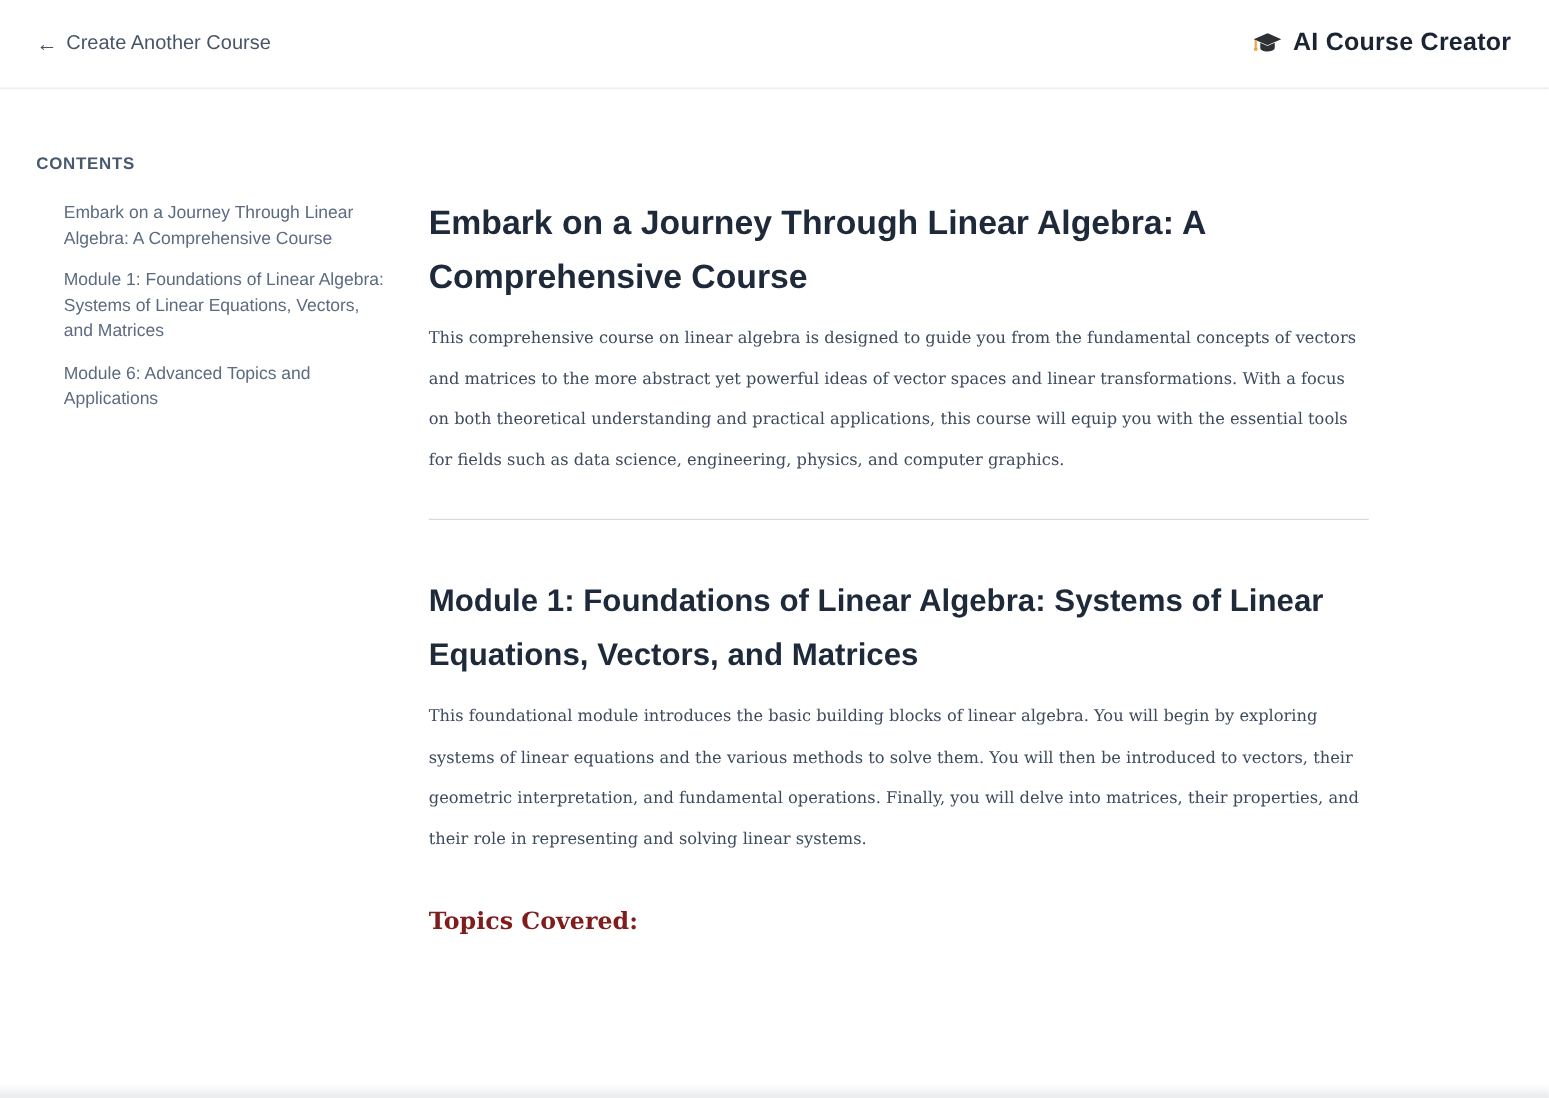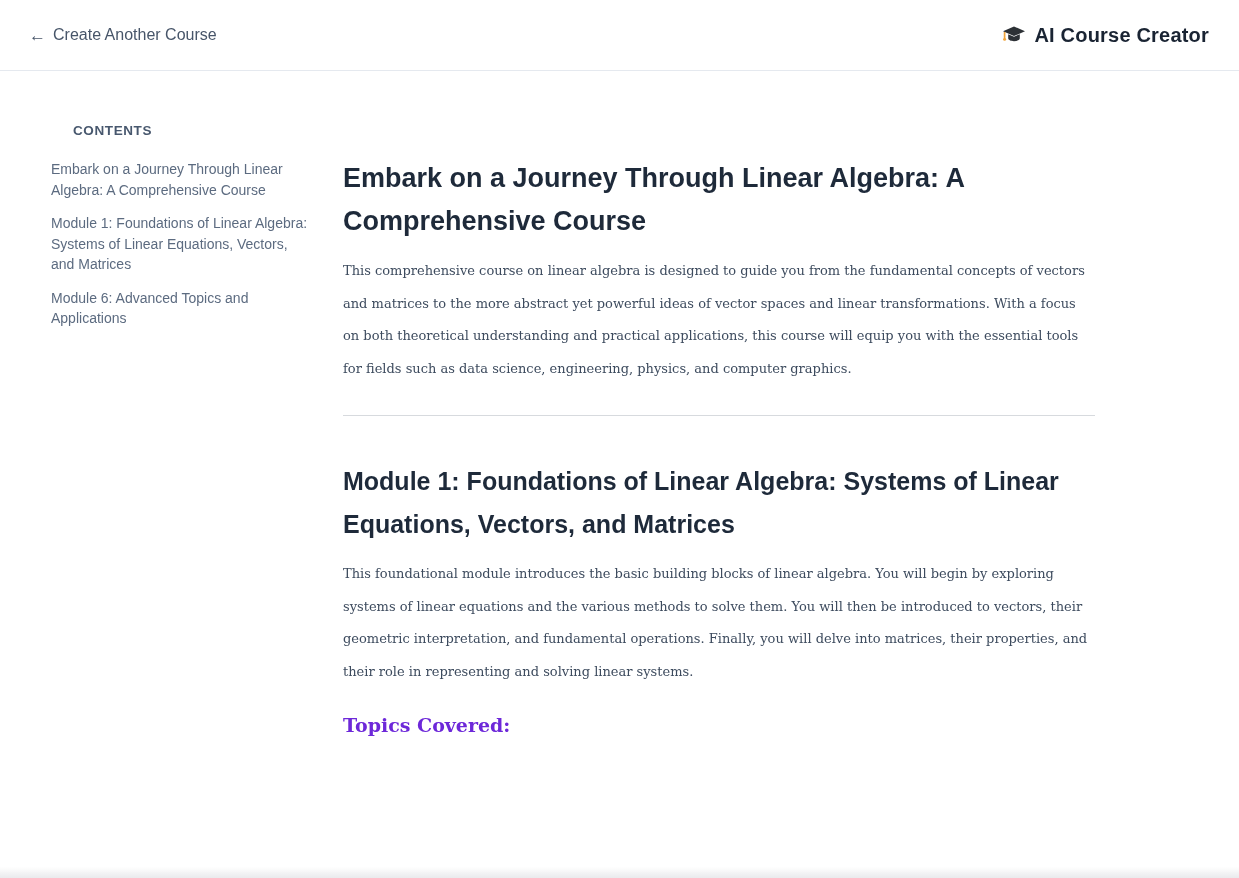--- a/index.html
+++ b/index.html
@@ -17,33 +17,32 @@
     padding: 0 30px 0 29px;
     border-bottom: 1px solid #e5e9ef;
   }
   .back-link {
     display: inline-flex; align-items: center; gap: 7px;
     color: #475569; font-size: 16px; cursor: pointer;
     text-decoration: none;
   }
   .back-link .arrow { font-size: 17px; line-height: 1; }
   .logo {
-    display: inline-flex; align-items: center; gap: 8px;
+    display: inline-flex; align-items: flex-start; gap: 8px;
     font-weight: bold; font-size: 20px; color: #1a2433;
     letter-spacing: 0.2px;
   }
   .logo svg { display: block; }
   
   .layout { display: flex; align-items: flex-start; }
   
   .sidebar { width: 314px; flex-shrink: 0; padding: 52px 6px 0 29px; }
   .contents-heading {
     font-size: 13.5px; font-weight: bold; letter-spacing: 0.6px;
     color: #48586e;
-    margin-left: 44px;
   }
   .toc { list-style: none; margin-top: 21px; padding-left: 22px; }
   .toc li {
     font-size: 14px; line-height: 20.5px;
     color: #5c6b80;
     margin-bottom: 13px;
     cursor: pointer;
   }
   
   .main { width: 752px; margin-left: 29px; padding-top: 86px; }
@@ -62,22 +61,22 @@
     margin: 30px 0 44px 0;
   }
   .module-title {
     font-size: 25px; line-height: 43px; font-weight: bold;
     color: #1e2a3a;
     margin-bottom: 12px;
   }
   .topics-heading {
     font-family: "DejaVu Serif", serif;
     font-size: 19px; font-weight: bold;
-    color: #6d28d9;
-    margin-top: 26px;
+    color: #7f1d1d;
+    margin-top: 38px;
   }
   
   .bottom-fade {
     position: fixed; left: 0; bottom: 0;
     width: 1239px; height: 11px;
     background: linear-gradient(to bottom, rgba(233,234,236,0), #e9eaec);
     pointer-events: none;
   }
 </style>
 </head>

